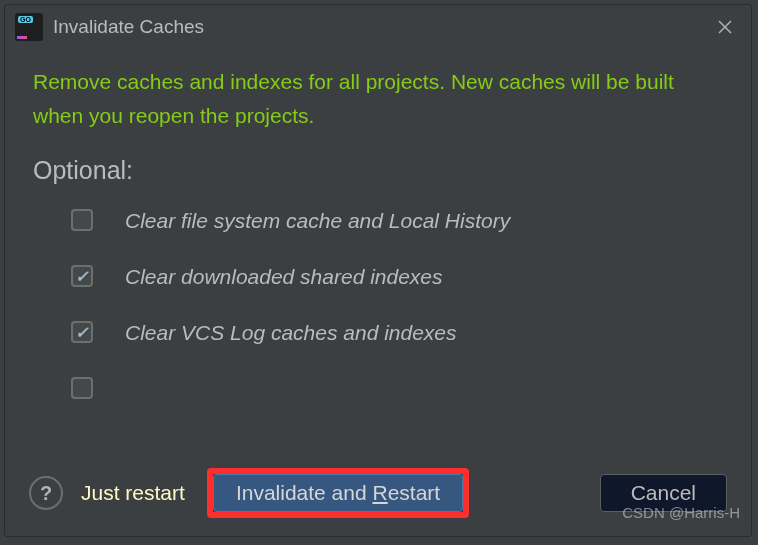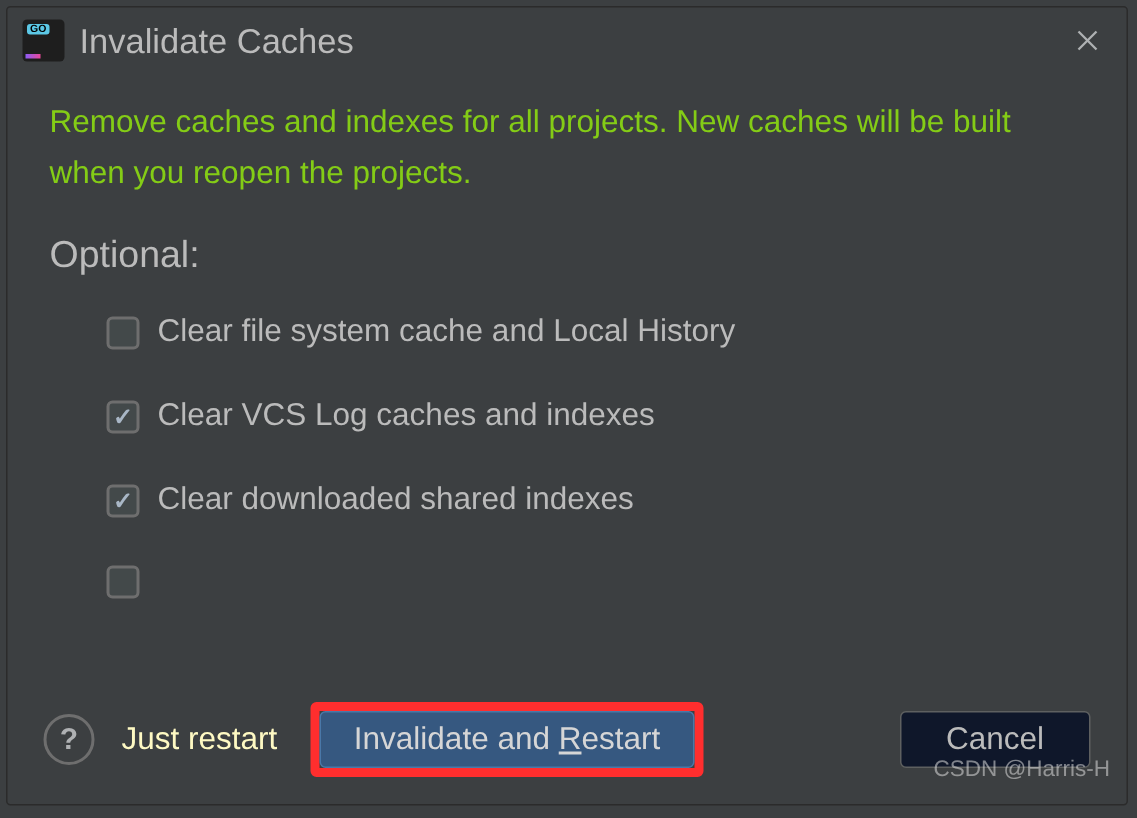--- a/index.html
+++ b/index.html
@@ -58,21 +58,21 @@
     .app-icon::after {
       content: "";
       position: absolute;
       bottom: 2px;
       left: 2px;
       width: 10px;
       height: 3px;
       background: linear-gradient(90deg, #8b5cf6, #ec4899);
     }
     .title-text {
-      font-size: 23px;
+      font-size: 19px;
       color: #bbbbbb;
       flex: 1;
     }
     .close-btn {
       width: 24px;
       height: 24px;
       display: flex;
       align-items: center;
       justify-content: center;
       cursor: pointer;
@@ -94,22 +94,23 @@
       margin-bottom: 24px;
     }
     .options {
       padding-left: 38px;
       display: flex;
       flex-direction: column;
       gap: 32px;
     }
     .checkbox-row {
       display: flex;
-      align-items: flex-end;
-      gap: 12px;
+      align-items: flex-start;
+      gap: 32px;
+      font-style: italic;
     }
     .checkbox {
       width: 22px;
       height: 22px;
       border: 2px solid #6e6e6e;
       border-radius: 4px;
       background: #43494a;
       display: flex;
       align-items: center;
       justify-content: center;
@@ -208,25 +209,25 @@
   <div class="content">
     <div class="description">Remove caches and indexes for all projects. New caches will be built when you reopen the projects.</div>
     <div class="optional-label">Optional:</div>
     <div class="options">
       <div class="checkbox-row">
         <div class="checkbox"></div>
         <span class="checkbox-label">Clear file system cache and Local History</span>
       </div>
       <div class="checkbox-row">
         <div class="checkbox checked"></div>
+        <span class="checkbox-label">Clear downloaded shared indexes</span>
+      </div>
+      <div class="checkbox-row">
+        <div class="checkbox checked"></div>
         <span class="checkbox-label">Clear VCS Log caches and indexes</span>
-      </div>
-      <div class="checkbox-row">
-        <div class="checkbox checked"></div>
-        <span class="checkbox-label">Clear downloaded shared indexes</span>
       </div>
       <div class="checkbox-row">
         <div class="checkbox"></div>
       </div>
     </div>
   </div>
 
   <div class="footer">
     <div class="help-btn">?</div>
     <span class="link-btn">Just restart</span>

